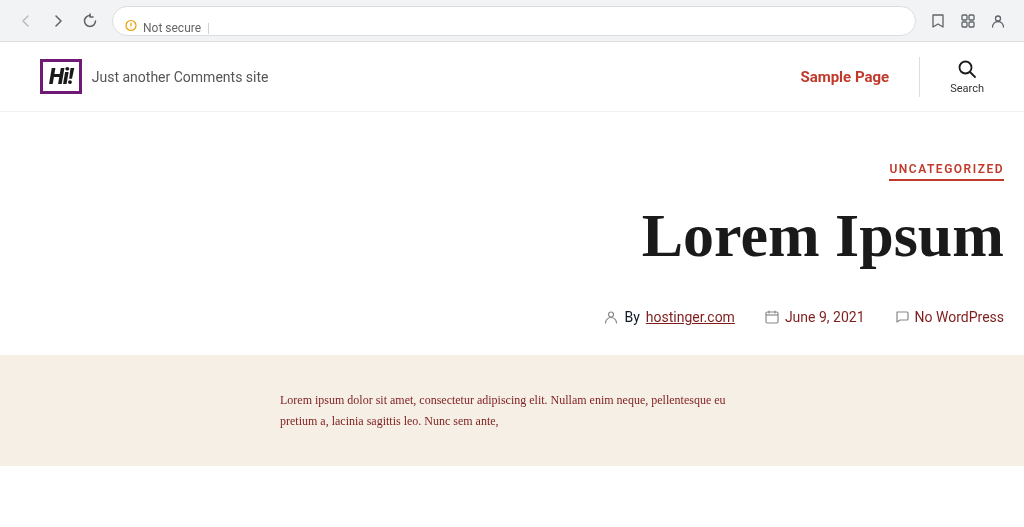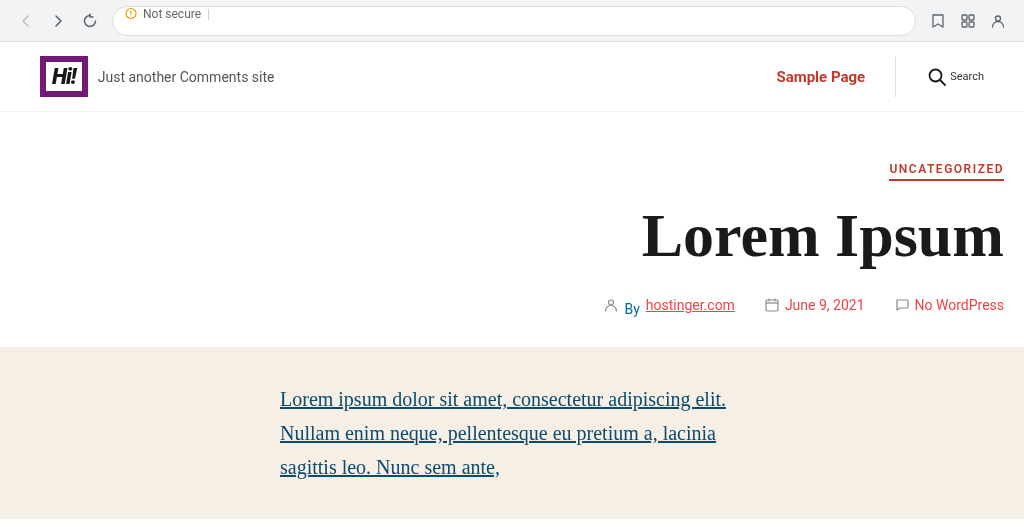--- a/index.html
+++ b/index.html
@@ -48,21 +48,21 @@
     }
 
     .nav-btn.disabled {
       color: #bbb;
       cursor: default;
     }
 
     .address-bar-container {
       flex: 1;
       display: flex;
-      align-items: flex-start;
+      align-items: flex-end;
       background: #fff;
       border-radius: 20px;
       height: 30px;
       padding: 0 12px;
       border: 1px solid #ddd;
       gap: 6px;
     }
 
     .security-icon {
       color: #e8a000;
@@ -120,21 +120,21 @@
       display: flex;
       align-items: center;
       gap: 10px;
     }
 
     .site-logo {
       font-size: 22px;
       font-weight: 900;
       color: #1a1a1a;
       font-style: italic;
-      border: 6px solid #701a75;
+      border: 3px solid #701a75;
       padding: 2px 6px;
       letter-spacing: -1px;
     }
 
     .site-tagline {
       font-size: 14px;
       color: #555;
     }
 
     .nav-right {
@@ -145,21 +145,21 @@
 
     .sample-page-link {
       font-size: 15px;
       color: #c0392b;
       text-decoration: none;
       font-weight: 700;
     }
 
     .search-btn-container {
       display: flex;
-      flex-direction: row;
+      flex-direction: column;
       align-items: center;
       gap: 2px;
       cursor: pointer;
     }
 
     .search-icon-circle {
       width: 22px;
       height: 22px;
       display: flex;
       align-items: center;
@@ -191,60 +191,58 @@
       padding-bottom: 3px;
       margin-bottom: 20px;
     }
 
     .post-title {
       font-size: 62px;
       font-weight: 900;
       color: #1a1a1a;
       text-align: center;
       line-height: 1.1;
-      margin-bottom: 24px;
+      margin-bottom: 40px;
       font-family: Georgia, 'Times New Roman', serif;
     }
 
     .post-meta {
       display: flex;
       align-items: center;
       gap: 30px;
       font-size: 14px;
       color: #555;
     }
 
     .meta-item {
       display: flex;
       align-items: center;
       gap: 6px;
     }
 
     .meta-label {
-      color: #0369a1;
-      margin-top: 8px;
+      color: #0f172a;
     }
 
     .meta-value {
-      color: #ef4444;
+      color: #7f1d1d;
     }
 
     
     .content-area {
       background: #f5efe6;
       padding: 35px 280px;
       min-height: 110px;
     }
 
     .content-text {
-      font-size: 20px;
+      font-size: 12px;
       line-height: 1.7;
-      color: #0c4a6e;
+      color: #7f1d1d;
       font-family: Georgia, 'Times New Roman', serif;
-      text-decoration: underline;
     }
 
     .divider-line {
       width: 1px;
       height: 40px;
       background: #ddd;
     }
   </style>
 </head>
 <body>

